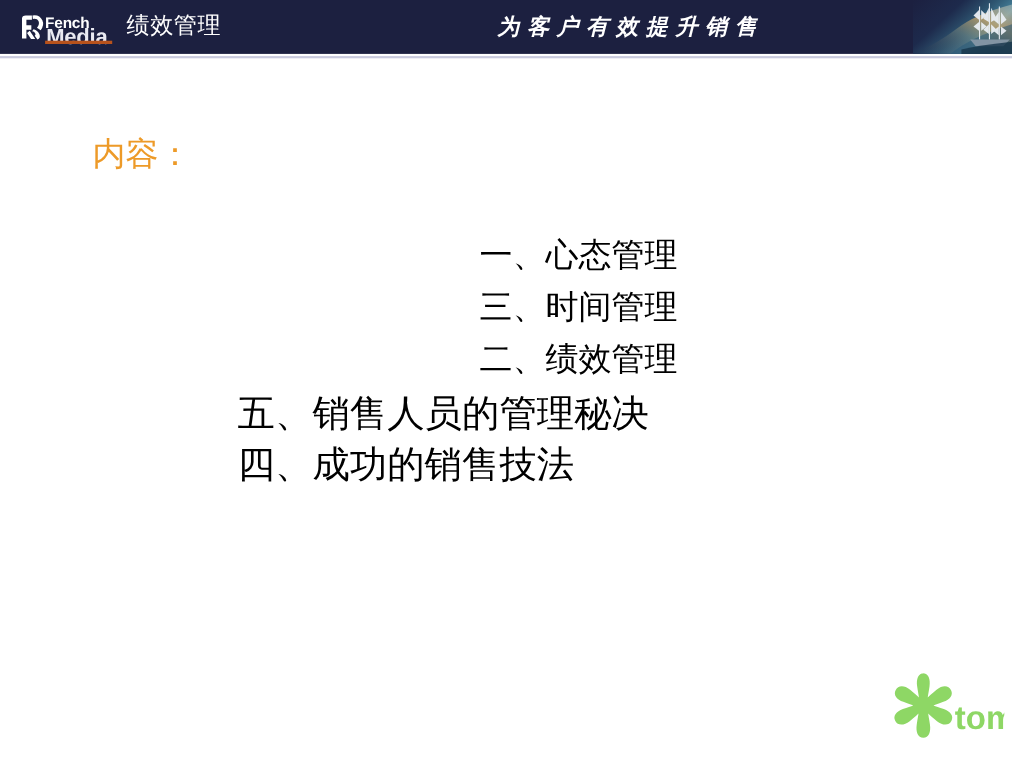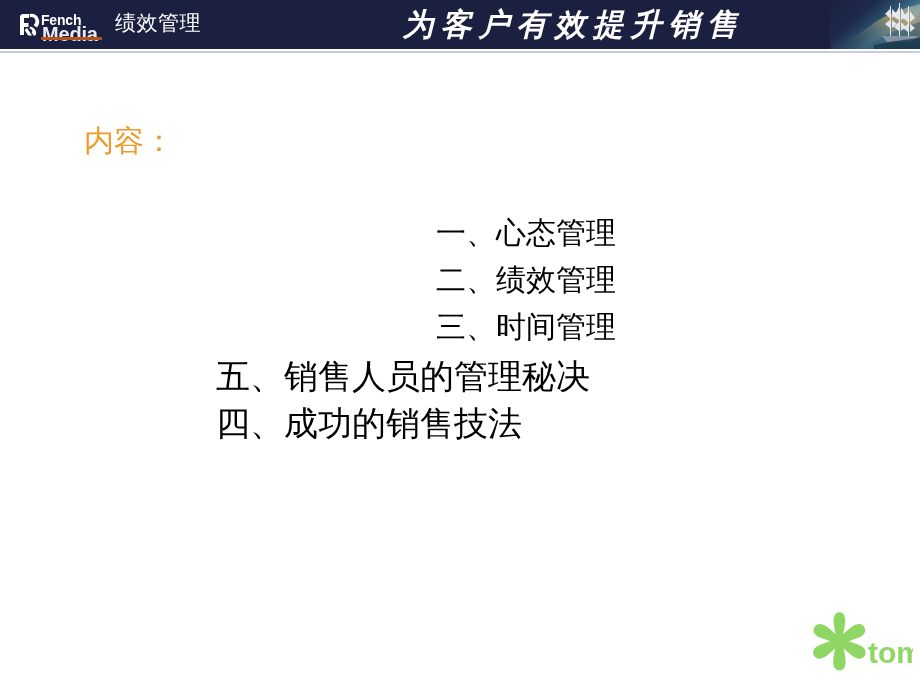--- a/index.html
+++ b/index.html
@@ -107,21 +107,21 @@
   .header-slogan {
     position: absolute;
     top: 0;
     left: 340px;
     width: 460px;
     height: 49px;
     display: flex;
     align-items: center;
     justify-content: center;
     font-family: "DejaVu Sans", "Liberation Sans", sans-serif;
-    font-size: 31px;
+    font-size: 20px;
     font-style: italic;
     font-weight: bold;
     color: #ffffff;
     letter-spacing: 7px;
     text-indent: 7px;
     white-space: nowrap;
   }
 
   
   .header-art {
@@ -264,25 +264,25 @@
 
   <div class="slide-title">内容：</div>
 
   <div class="toc">
 
     <div class="toc-item small">
       <span class="toc-num">一、</span><span class="toc-text">心态管理</span>
     </div>
 
     <div class="toc-item small">
+      <span class="toc-num">三、</span><span class="toc-text">时间管理</span>
+    </div>
+
+    <div class="toc-item small">
       <span class="toc-num">二、</span><span class="toc-text">绩效管理</span>
-    </div>
-
-    <div class="toc-item small">
-      <span class="toc-num">三、</span><span class="toc-text">时间管理</span>
     </div>
 
     <div class="toc-item large">
       <span class="toc-num">五、</span><span class="toc-text">销售人员的管理秘决</span>
     </div>
 
     <div class="toc-item large">
       <span class="toc-num">四、</span><span class="toc-text">成功的销售技法</span>
     </div>
   </div>

